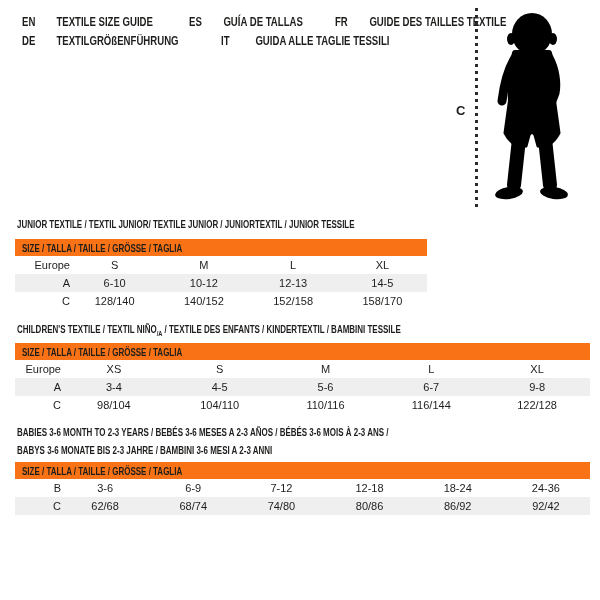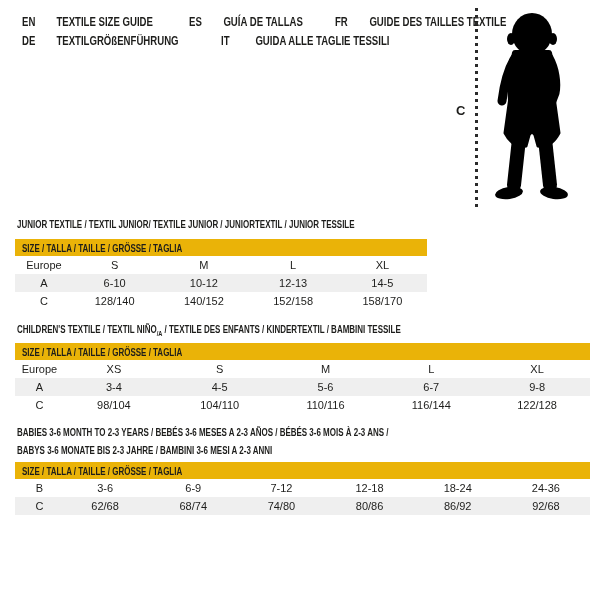--- a/index.html
+++ b/index.html
@@ -36,26 +36,26 @@
   }
   .sec-title sub{font-size:7.5px;}
 
   
   table.sizes{
     position:absolute;left:15px;
     border-collapse:collapse;table-layout:fixed;
     font-size:11px;color:#1d1d1b;
   }
   table.sizes th{
-    background:#eab308;height:17px;
+    background:#f97316;height:17px;
     font-weight:bold;font-size:10.5px;text-align:left;
     padding:0 0 0 7px;
   }
   table.sizes td{height:18px;text-align:center;padding:0;vertical-align:middle;}
-  table.sizes td.lbl{text-align:center;padding-left:3px;}
+  table.sizes td.lbl{text-align:right;padding-left:3px;}
   table.sizes tr.alt{background:#efefef;}
 
   
   .footnotes{
     position:absolute;left:17px;top:536px;
     font-weight:bold;font-size:10.5px;line-height:17.5px;
   }
   .footnotes .cond76{display:block;transform-origin:0 50%;}
 </style>
 </head>
@@ -210,19 +210,19 @@
         <td>18-24</td>
         <td>24-36</td>
       </tr>
       <tr class="alt">
         <td class="lbl">C</td>
         <td>62/68</td>
         <td>68/74</td>
         <td>74/80</td>
         <td>80/86</td>
         <td>86/92</td>
-        <td>92/68</td>
+        <td>92/42</td>
       </tr>
     </tbody>
   </table>
 
 
 </div>
 
 </body></html>

